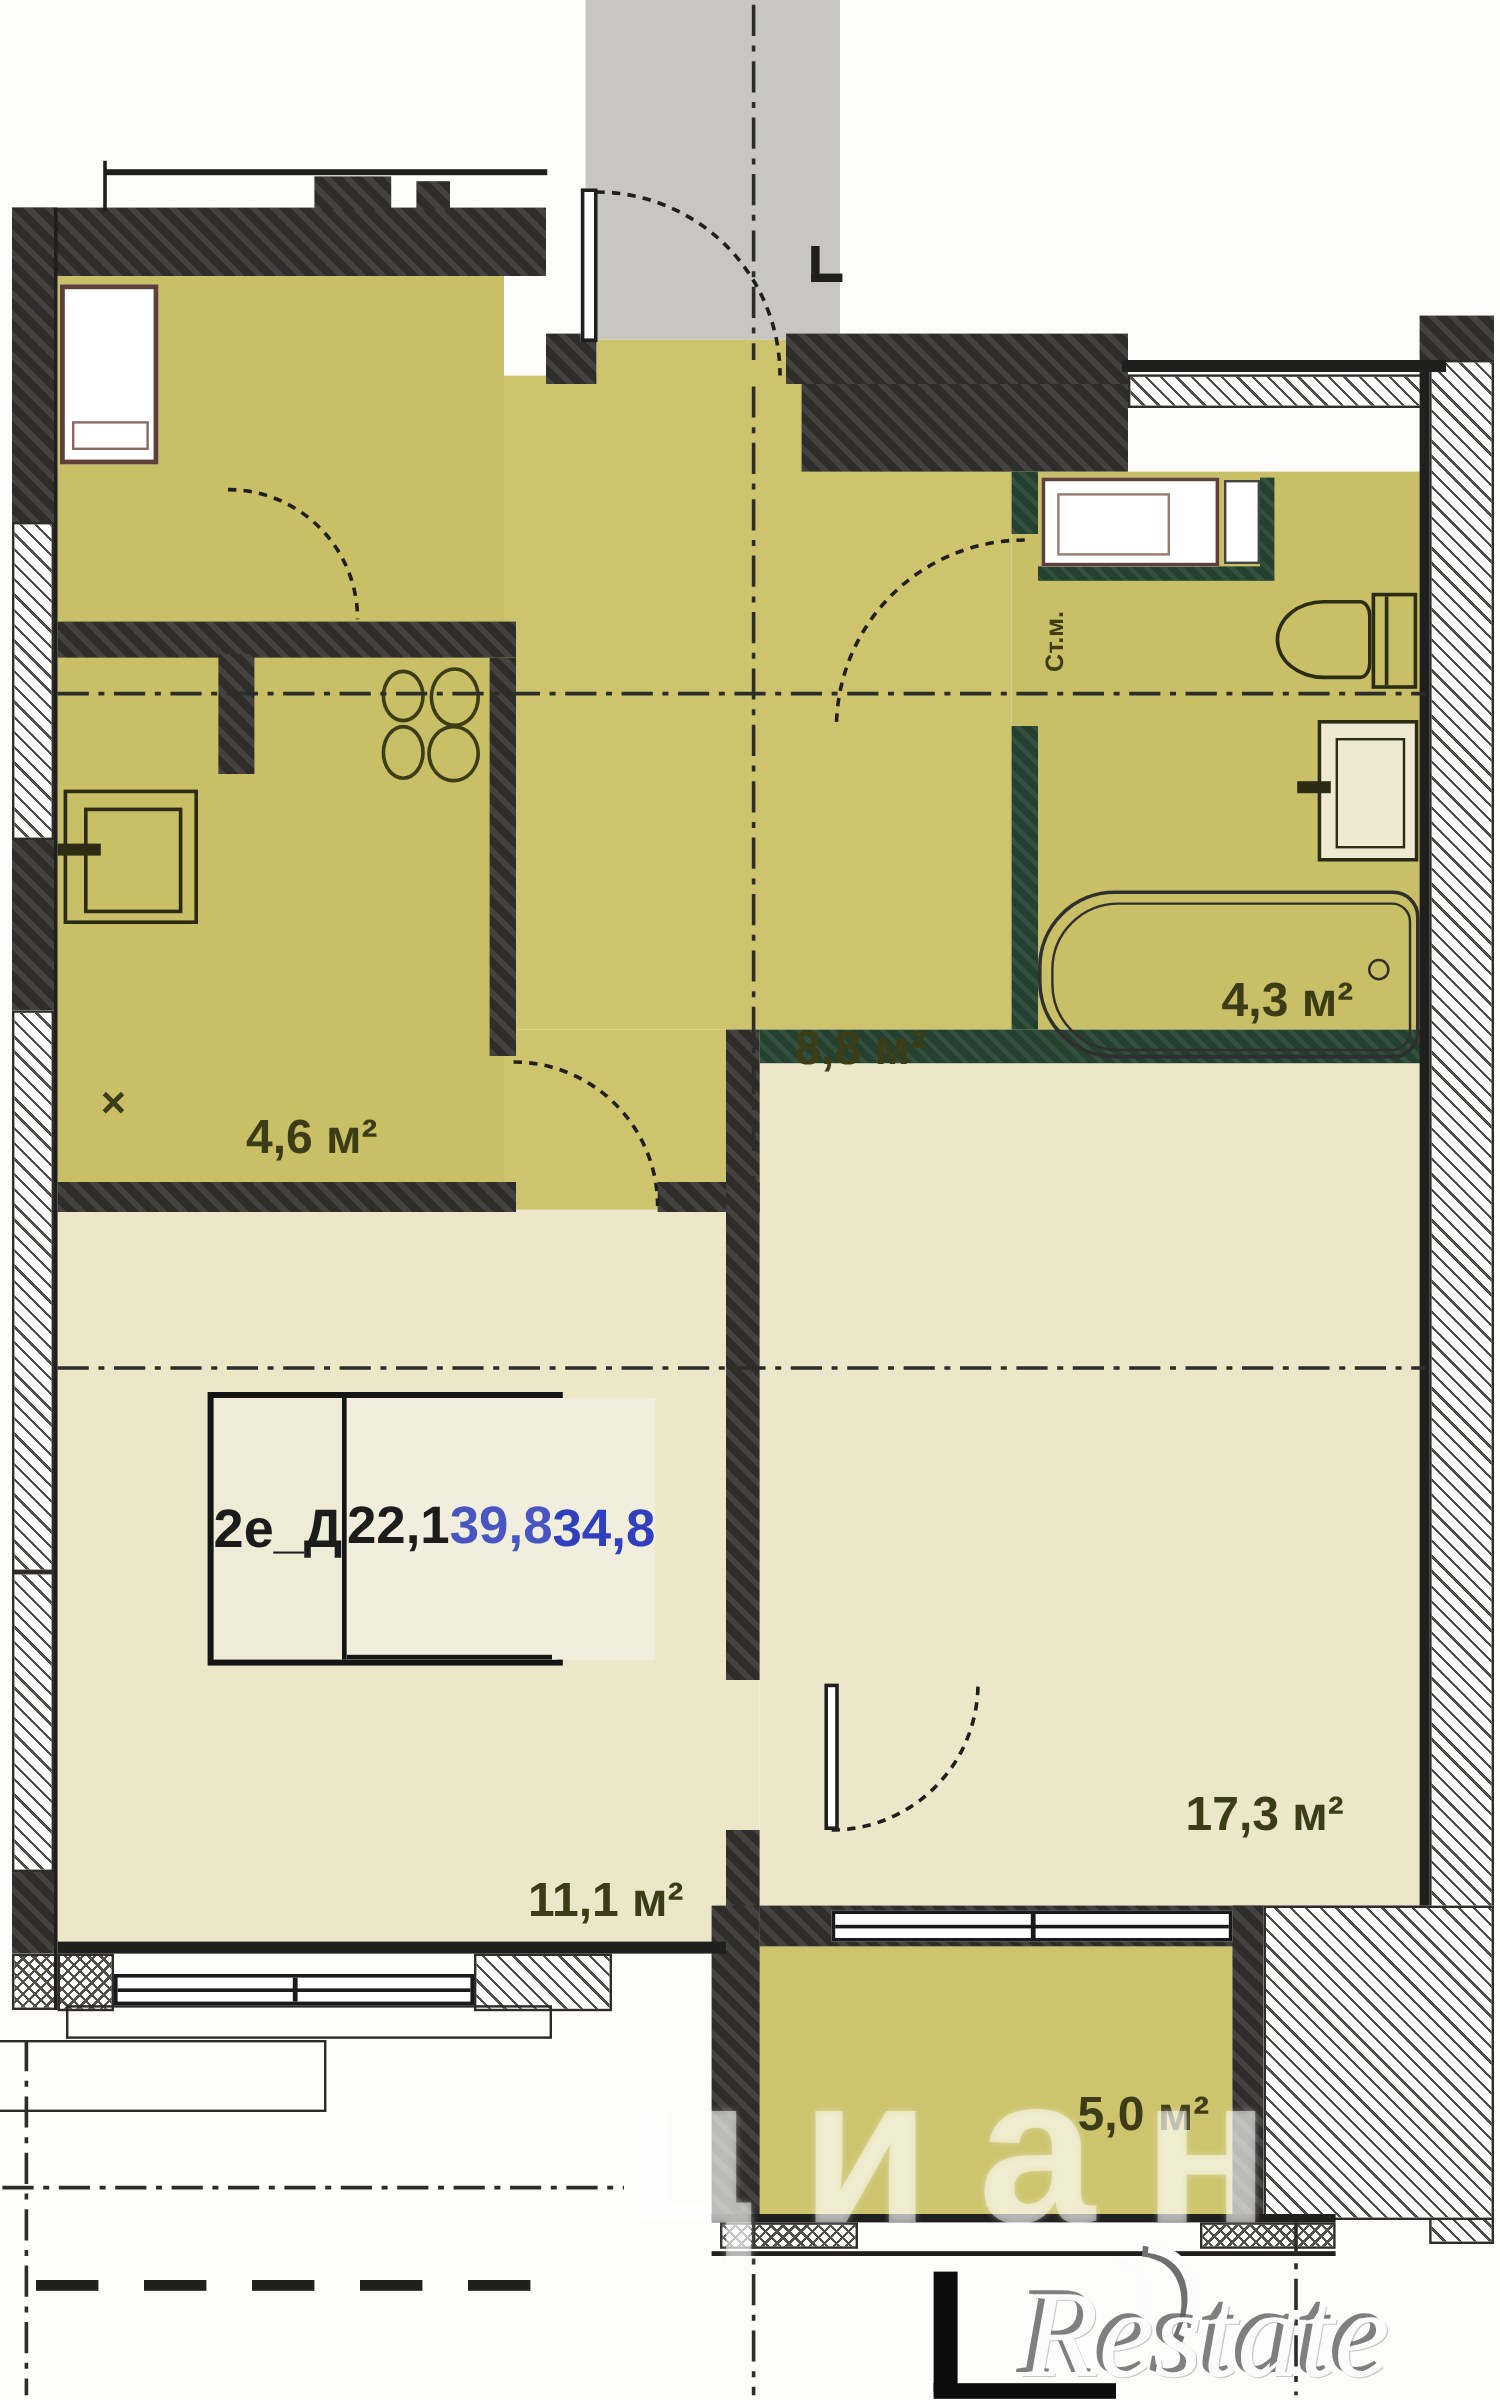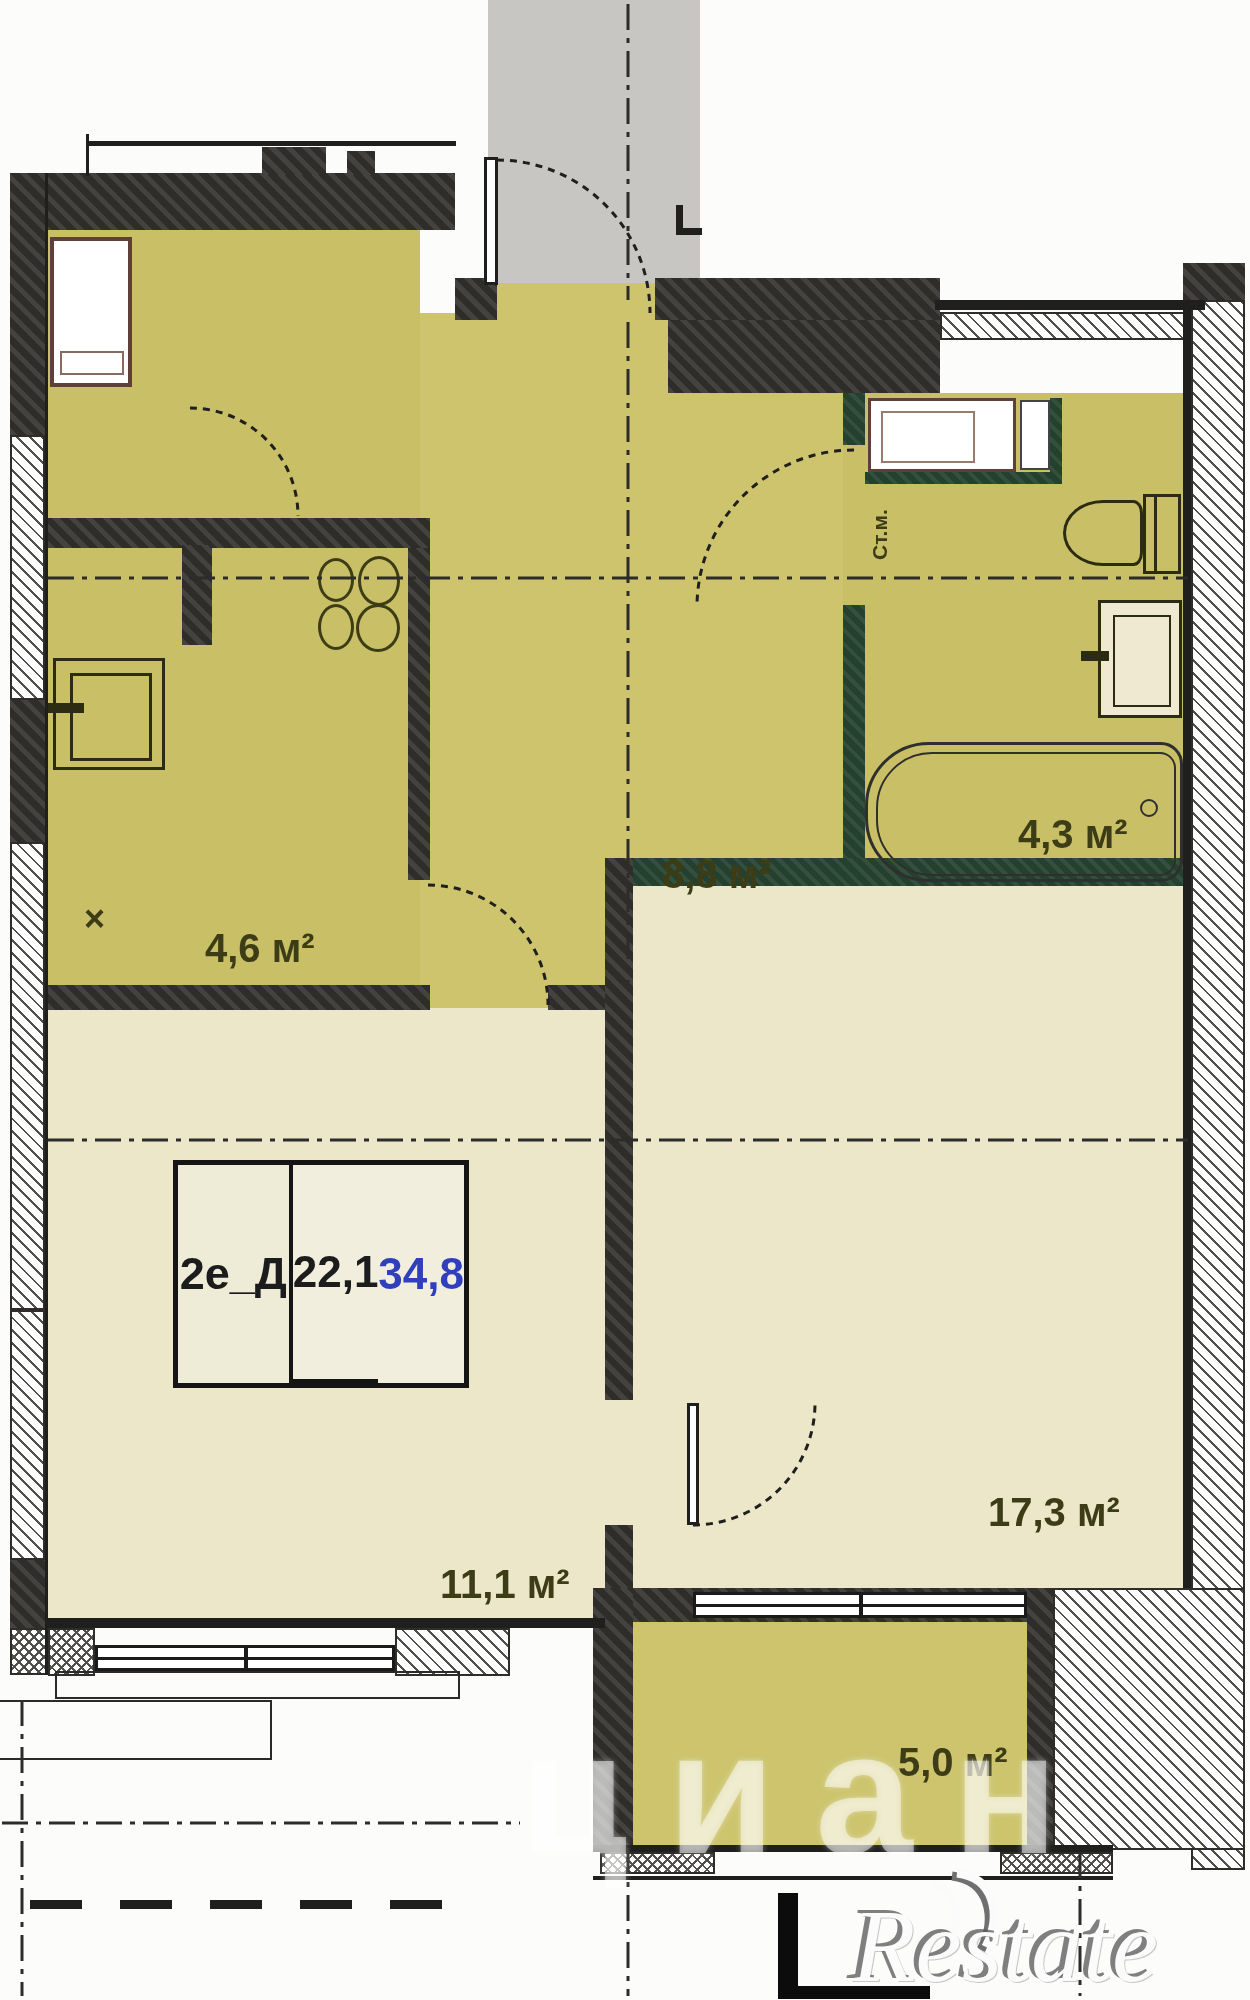--- a/index.html
+++ b/index.html
@@ -195,20 +195,21 @@
   <div class="arealbl" style="left:662px;top:852px;">8,8 м²</div>
   <div class="arealbl" style="left:1018px;top:812px;">4,3 м²</div>
   <div class="arealbl" style="left:440px;top:1562px;">11,1 м²</div>
   <div class="arealbl" style="left:988px;top:1490px;">17,3 м²</div>
   <div class="arealbl" style="left:898px;top:1740px;">5,0 м²</div>
 
   <div id="area-table">
       <div class="tcell-left">2е_Д</div>
       <div class="tcol">
         <div class="trow v-black">22,1</div>
+        <div class="trow v-blue">39,8</div>
         <div class="trow v-blue2">34,8</div>
       </div>
   </div>
 
   <div id="wm-cian">циан</div>
   <div id="wm-restate">Restate</div>
 
 </div>
 
 </body></html>

